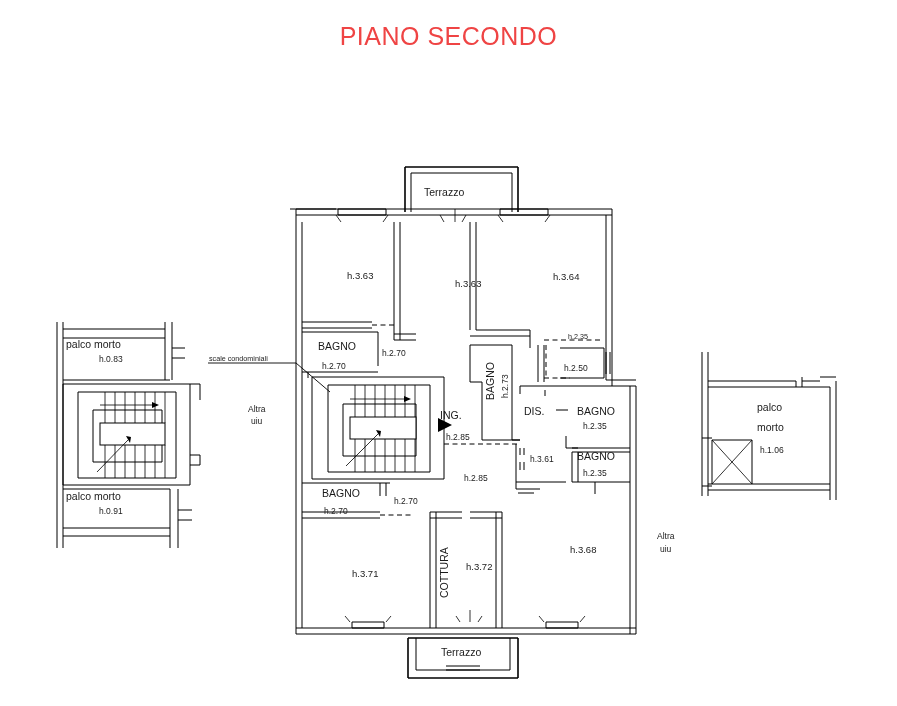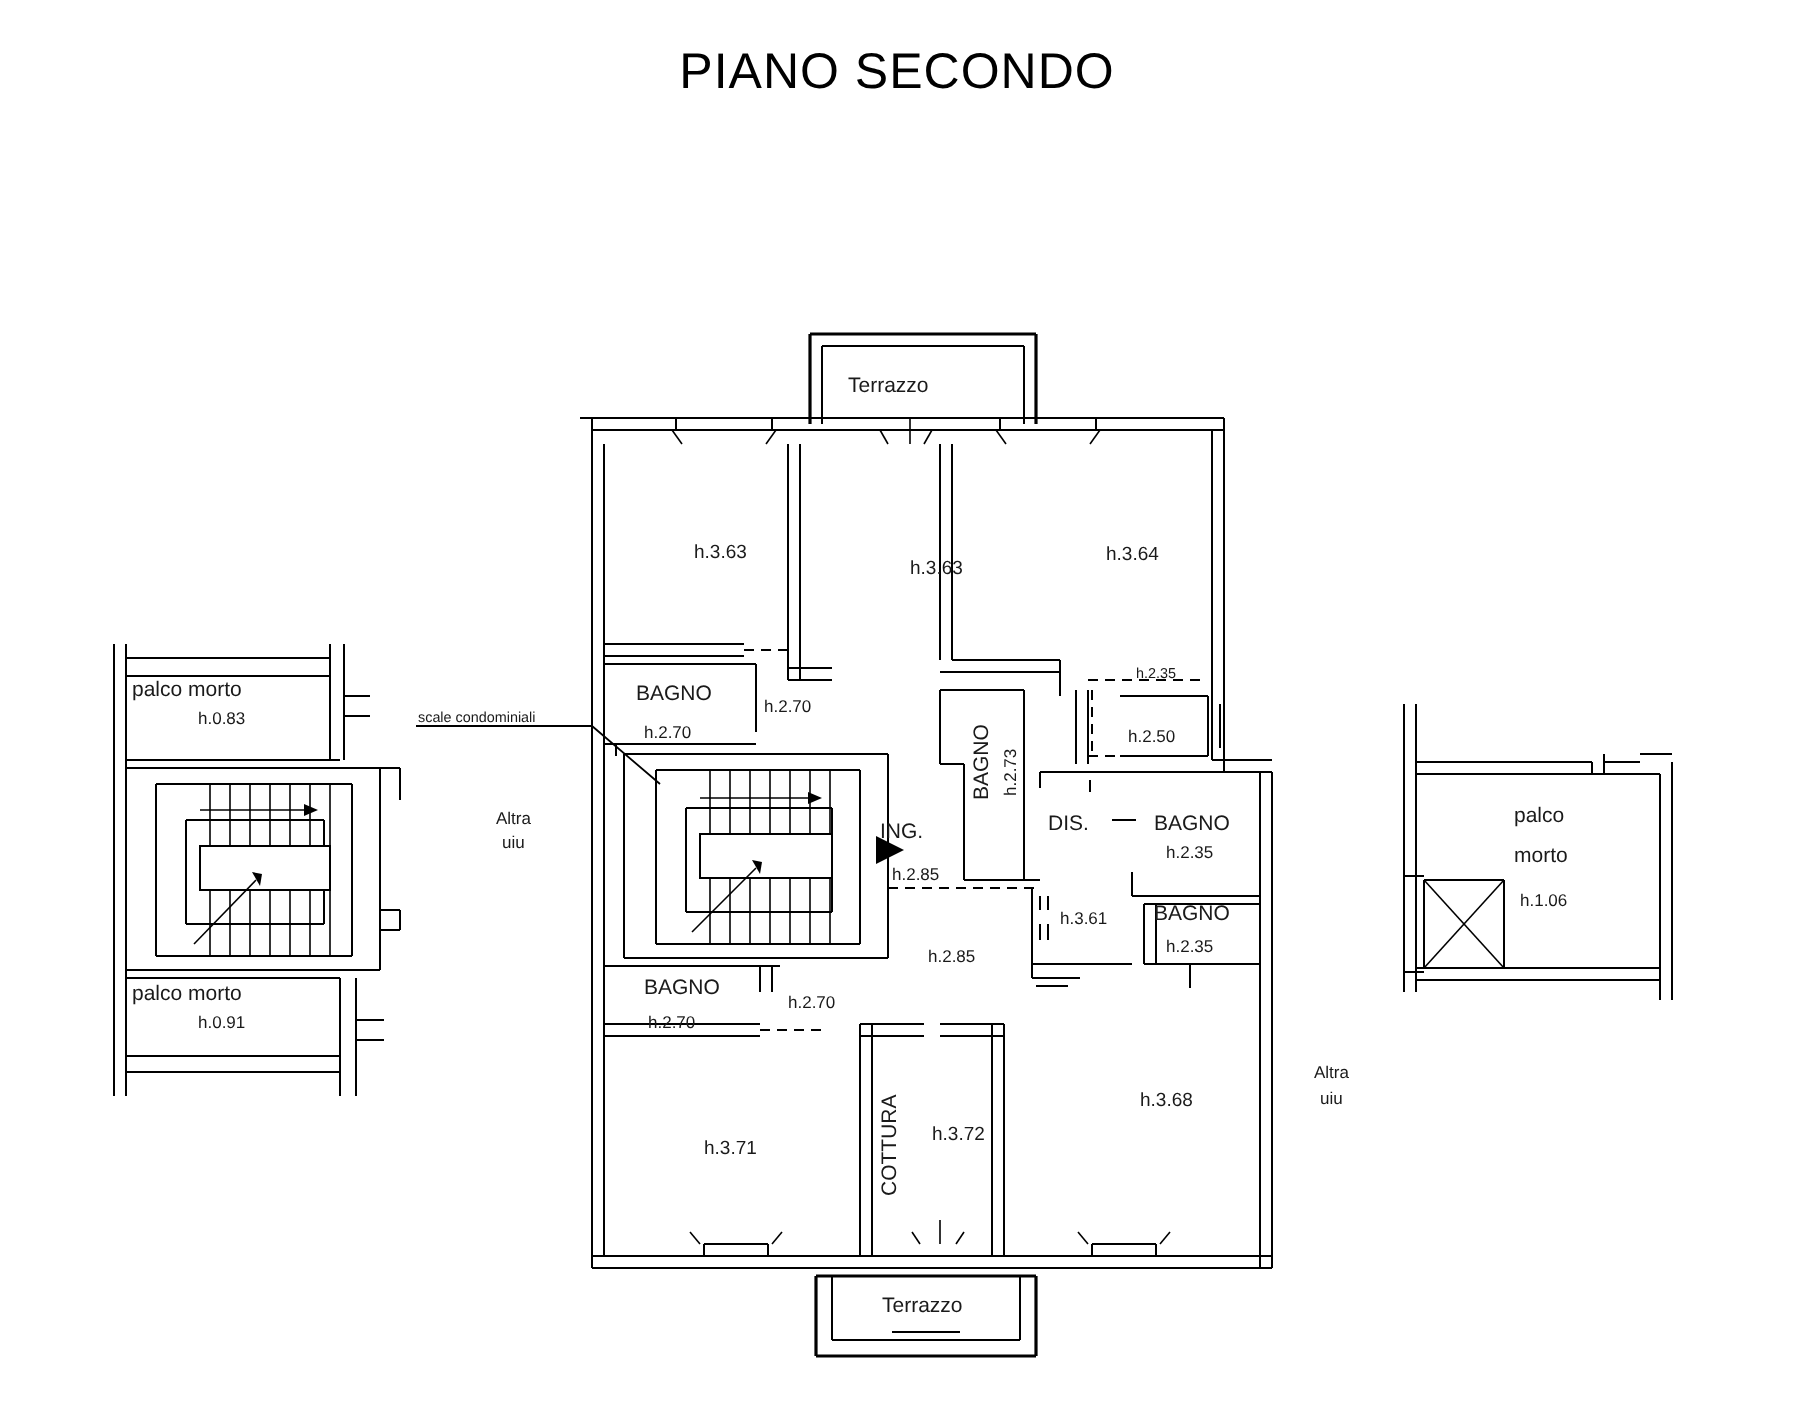--- a/index.html
+++ b/index.html
@@ -24,21 +24,21 @@
   }
   #plan-title {
     position: absolute;
     left: 0;
     top: 22px;
     width: 897px;
     text-align: center;
     font-size: 25px;
     letter-spacing: 0.5px;
     font-family: "Liberation Sans", sans-serif;
-    color: #000000;
+    color: #ef4444;
     user-select: none;
   }
   svg#floorplan {
     position: absolute;
     left: 0; top: 0;
     width: 897px;
     height: 706px;
     display: block;
   }
   .wall-med   { stroke: #000; stroke-width: 1.6; fill: none; stroke-linecap: butt; }

